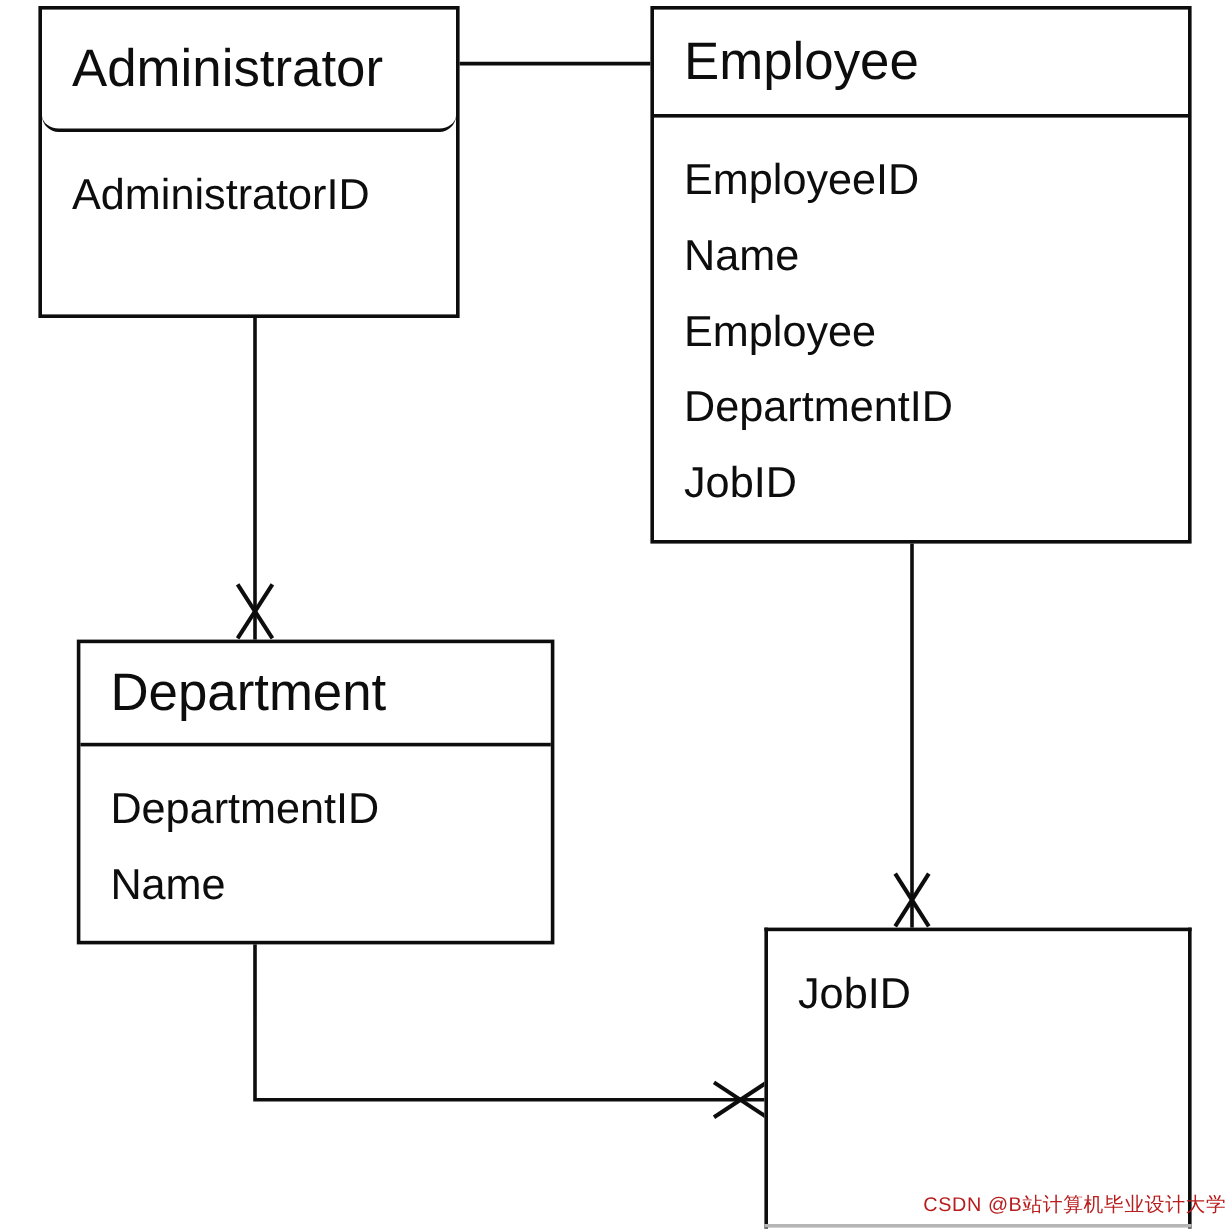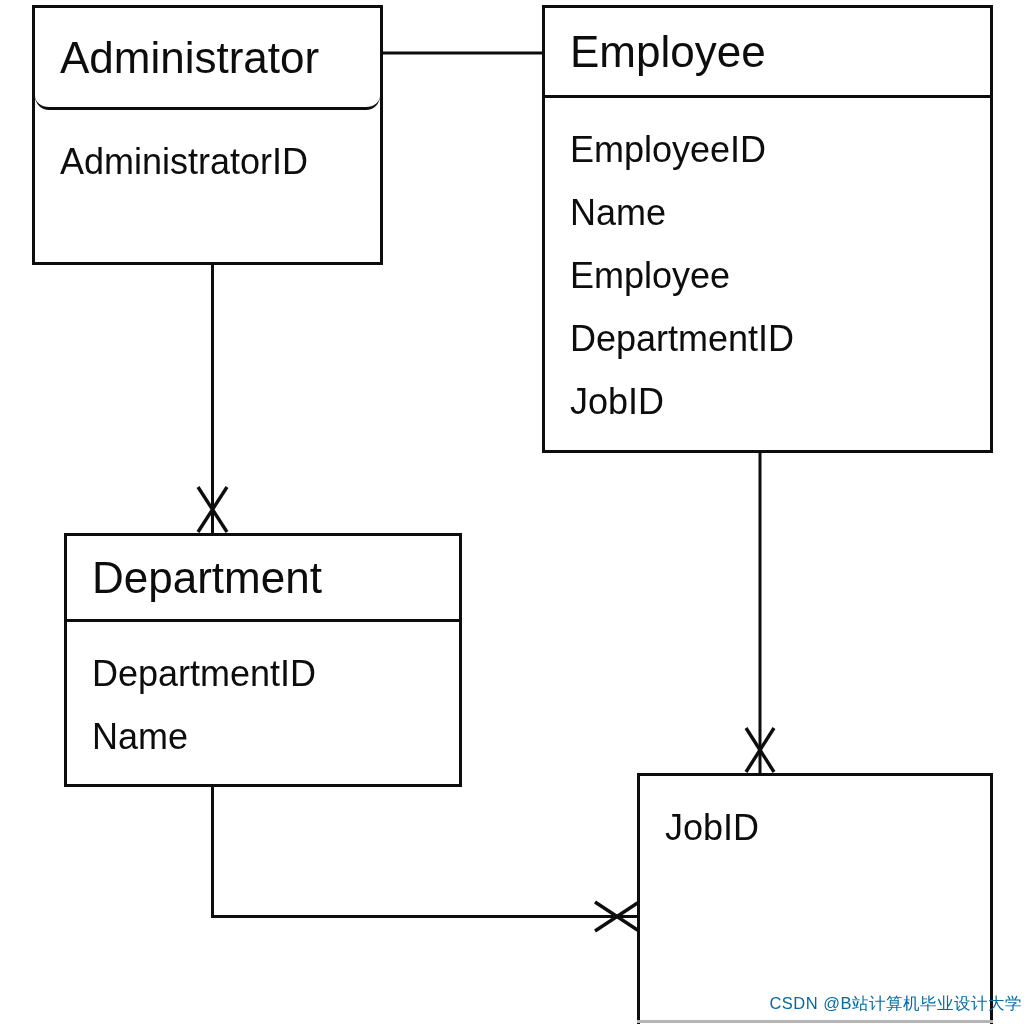--- a/index.html
+++ b/index.html
@@ -154,15 +154,15 @@
   </div>
 
   <div class="entity" id="entity-job">
     <div class="body">
       <div class="attr">JobID</div>
     </div>
   </div>
 
   <div id="job-bottom-edge-faint"></div>
 
-  <div id="watermark" style="color: #0369a1;">CSDN @B站计算机毕业设计大学</div>
+  <div id="watermark" style="color: #b91c1c;">CSDN @B站计算机毕业设计大学</div>
 
 </div>
 
 </body></html>

